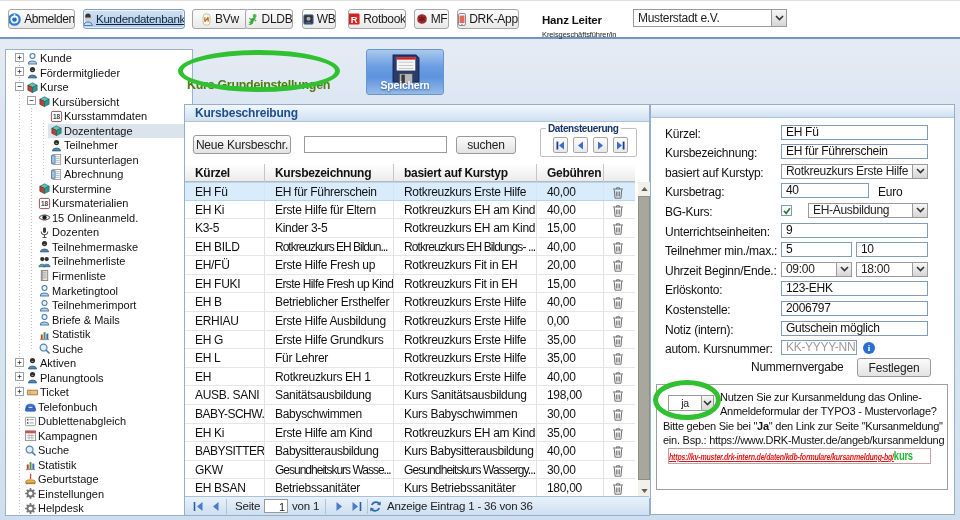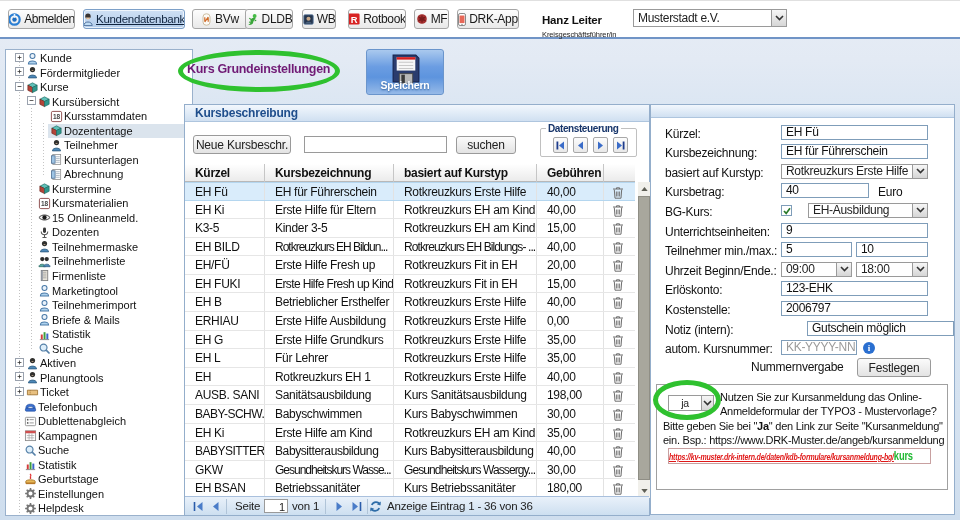--- a/index.html
+++ b/index.html
@@ -27,21 +27,21 @@
 .trow { position:relative; height:14.53px; font-size:11px; color:#111; white-space:nowrap; }
 .trow .exp { position:absolute; top:50%; margin-top:-5.5px; width:9px; height:9px; border:1px solid #9aa2ae; background:#fff; }
 .trow .ic { position:absolute; top:50%; margin-top:-6.5px; width:13px; height:13px; }
 .trow .lbl { position:absolute; top:50%; transform:translateY(-50%); }
 .l0 .exp { left:9px; } .l0 .ic { left:20px; } .l0 .lbl { left:34px; }
 .l1 .exp { left:21px; } .l1 .ic { left:32px; } .l1 .lbl { left:46px; }
 .l2 .ic { left:44px; } .l2 .lbl { left:58px; }
 .trow.hl::before { content:""; position:absolute; left:42px; right:2px; top:0; bottom:0; background:#dbe4ed; }
 
 
-#headline { position:absolute; left:187px; top:62px; font-size:12.5px; letter-spacing:-0.3px; font-weight:bold; color:#701a75; }
+#headline { position:absolute; left:187px; top:78px; font-size:12.5px; letter-spacing:-0.3px; font-weight:bold; color:#4d7c0f; }
 .greenoval { position:absolute; border:5px solid #2fc12f; border-radius:50%; }
 #saveBtn { position:absolute; left:366px; top:49px; width:78px; height:46px; border:1px solid #6a95cc; border-radius:3px;
   background:linear-gradient(180deg,#aac9ee 0%,#6b9de2 38%,#5d94de 62%,#96bae8 100%);
   text-align:center;padding-left:16px; }
 #saveBtn .cap { position:absolute; bottom:3px; left:0; width:100%; font-size:10.5px; letter-spacing:-0.2px; font-weight:bold; color:#fff; text-shadow:0 1px 2px #2a5a98; white-space:nowrap; text-align:center; }
 
 
 #mainPanel { position:absolute; left:184px; top:104px; width:466px; height:412px; background:#fff; border:1px solid #94aecb; }
 #mpHead { position:absolute; left:0; top:0; right:0; height:17px; background:linear-gradient(#f2f7fd,#d0e0f1); border-bottom:1px solid #aec5de; color:#1f4e8c; font-weight:bold; font-size:12px; letter-spacing:-0.2px; padding-left:10px; line-height:16px; }
 .btn { position:absolute; border:1px solid #9a9a9a; border-radius:3px; background:linear-gradient(#fbfbfb,#e3e3e3); font-size:12px; letter-spacing:-0.2px; color:#222; text-align:center; white-space:nowrap; }
@@ -861,21 +861,21 @@
   <div class="frow" style="top:176.3px">
       <span class="flab">Erlöskonto:</span>
       <div class="finput" style="left:130px; top:0px; width:147px;">123-EHK</div>
     </div>
   <div class="frow" style="top:195.9px">
       <span class="flab">Kostenstelle:</span>
       <div class="finput" style="left:130px; top:0px; width:147px;">2006797</div>
     </div>
   <div class="frow" style="top:215.5px">
       <span class="flab">Notiz (intern):</span>
-      <div class="finput" style="left:130px; top:0px; width:147px;margin-left:26px;">Gutschein möglich</div>
+      <div class="finput" style="left:130px; top:0px; width:147px;">Gutschein möglich</div>
     </div>
   <div class="frow" style="top:235.1px">
       <span class="flab">autom. Kursnummer:</span>
       <div class="finput" style="left:130px; top:0px; width:76px; color:#9a9a9a;">KK-YYYY-NN</div>
     <div style="position:absolute; left:212px; top:2px; width:12px; height:12px; border-radius:50%; background:#2a6fd0; color:#fff; font-size:9px; font-weight:bold; text-align:center; line-height:12px; font-family:'Liberation Serif',serif;">i</div>
     </div>
   <div class="frow" style="top:252.5px">
       <span class="flab" style="left:100px;">Nummernvergabe</span>
       <div class="btn" style="left:206px; top:0px; width:74px; height:19px; line-height:18px;">Festlegen</div>
     </div>

